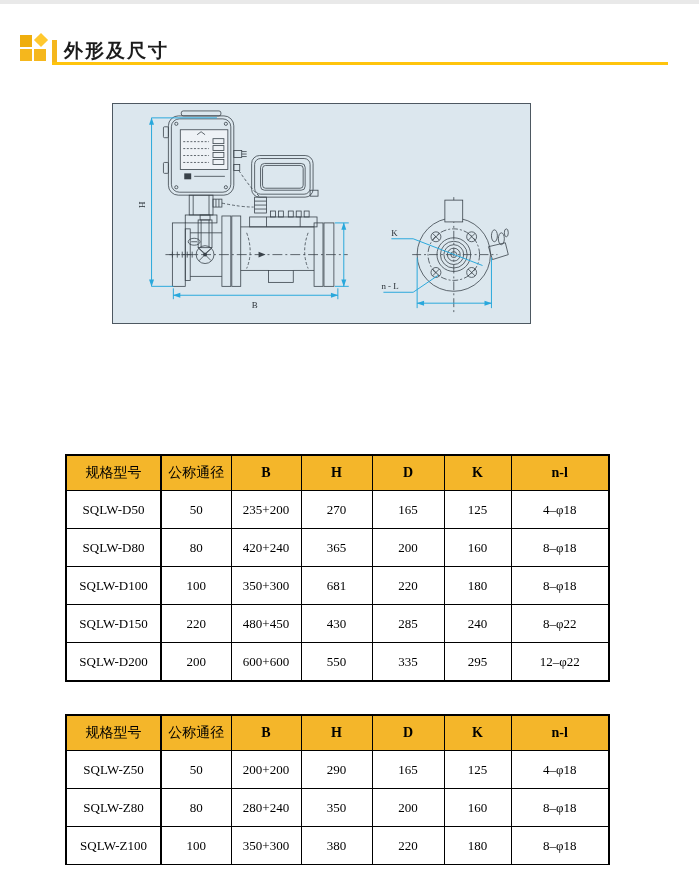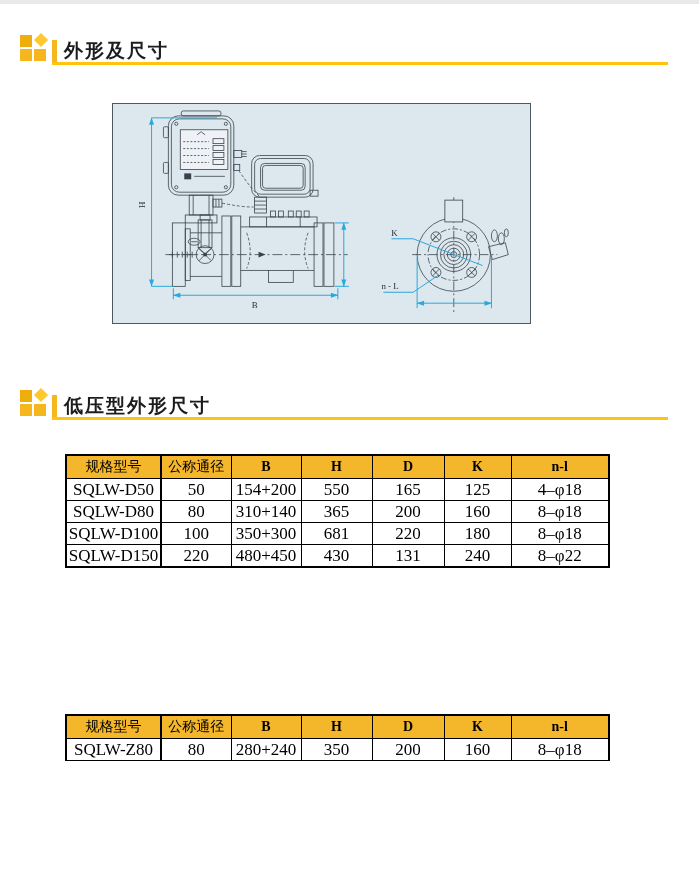--- a/index.html
+++ b/index.html
@@ -47,24 +47,24 @@
   .dimf{fill:var(--dim);stroke:none;}
   .dlabel{font-family:"Liberation Serif",serif;font-size:9px;fill:#2b3238;}
 
   
   .dim-table{
     position:absolute;left:65px;width:543px;border-collapse:collapse;table-layout:fixed;
     border:2px solid #000;text-align:center;font-family:"Liberation Serif",serif;
   }
   .dim-table th{
     background:var(--thead);font-weight:normal;font-size:14px;height:22px;
-    border:1px solid #000;padding:0;
+    border:1px solid #000;padding:6px;
   }
   .dim-table th.latin{font-weight:bold;}
-  .dim-table td{font-size:17px;height:21px;border:1px solid #000;padding:0;background:#fff;}
+  .dim-table td{font-size:13px;height:21px;border:1px solid #000;padding:8px;background:#fff;}
   .dim-table tr > *:first-child{border-right:2px solid #000;}
   .dim-table.light-bottom{border-bottom:1px solid #9aa0a6;}
 </style>
 </head>
 <body>
 
 <div class="page">
 
   <header class="sec" style="top:30px">
     <div class="sec-icon">
@@ -219,31 +219,20 @@
         <path class="dim" d="M272 190 H302 L327 173"></path>
       </g>
 
       <text class="dlabel" transform="rotate(-90 31 105)" x="31" y="105">H</text>
       <text class="dlabel" x="139" y="206">B</text>
       <text class="dlabel" x="280" y="133">K</text>
       <text class="dlabel" x="270" y="187">n - L</text>
     </svg>
   </div>
 
-  <header class="sec" style="top:385px">
-    <div class="sec-icon">
-      <i class="sq tl"></i>
-        <i class="diamond"></i>
-        <i class="sq bl"></i>
-        <i class="sq br"></i>
-    </div>
-    <div class="sec-bar"></div>
-    <h2 class="sec-title">低压型外形尺寸</h2>
-    <div class="sec-underline"></div>
-  </header>
 
   <table class="dim-table" style="top:450px">
       <colgroup>
         <col style="width: 95px;">
         <col style="width: 70px;">
         <col style="width: 70px;">
         <col style="width: 71px;">
         <col style="width: 72px;">
         <col style="width: 67px;">
         <col style="width: 98px;">
@@ -256,52 +245,61 @@
           <th class="latin">H</th>
           <th class="latin">D</th>
           <th class="latin">K</th>
           <th class="latin">n-l</th>
         </tr>
       </thead>
       <tbody>
         <tr>
           <td>SQLW-D50</td>
           <td>50</td>
-          <td>154+200</td>
-          <td>550</td>
+          <td>235+200</td>
+          <td>270</td>
           <td>165</td>
           <td>125</td>
           <td>4–φ18</td>
         </tr>
         <tr>
           <td>SQLW-D80</td>
           <td>80</td>
-          <td>310+140</td>
+          <td>420+240</td>
           <td>365</td>
           <td>200</td>
           <td>160</td>
           <td>8–φ18</td>
         </tr>
         <tr>
           <td>SQLW-D100</td>
           <td>100</td>
           <td>350+300</td>
           <td>681</td>
           <td>220</td>
           <td>180</td>
           <td>8–φ18</td>
         </tr>
         <tr>
           <td>SQLW-D150</td>
           <td>220</td>
           <td>480+450</td>
           <td>430</td>
-          <td>131</td>
+          <td>285</td>
           <td>240</td>
           <td>8–φ22</td>
+        </tr>
+        <tr>
+          <td>SQLW-D200</td>
+          <td>200</td>
+          <td>600+600</td>
+          <td>550</td>
+          <td>335</td>
+          <td>295</td>
+          <td>12–φ22</td>
         </tr>
       </tbody>
     </table>
 
 
   <table class="dim-table light-bottom" style="top:710px">
       <colgroup>
         <col style="width: 95px;">
         <col style="width: 70px;">
         <col style="width: 70px;">
@@ -316,24 +314,42 @@
           <th>公称通径</th>
           <th class="latin">B</th>
           <th class="latin">H</th>
           <th class="latin">D</th>
           <th class="latin">K</th>
           <th class="latin">n-l</th>
         </tr>
       </thead>
       <tbody>
         <tr>
+          <td>SQLW-Z50</td>
+          <td>50</td>
+          <td>200+200</td>
+          <td>290</td>
+          <td>165</td>
+          <td>125</td>
+          <td>4–φ18</td>
+        </tr>
+        <tr>
           <td>SQLW-Z80</td>
           <td>80</td>
           <td>280+240</td>
           <td>350</td>
           <td>200</td>
           <td>160</td>
           <td>8–φ18</td>
         </tr>
+        <tr>
+          <td>SQLW-Z100</td>
+          <td>100</td>
+          <td>350+300</td>
+          <td>380</td>
+          <td>220</td>
+          <td>180</td>
+          <td>8–φ18</td>
+        </tr>
       </tbody>
     </table>
 
 </div>
 
 </body></html>

